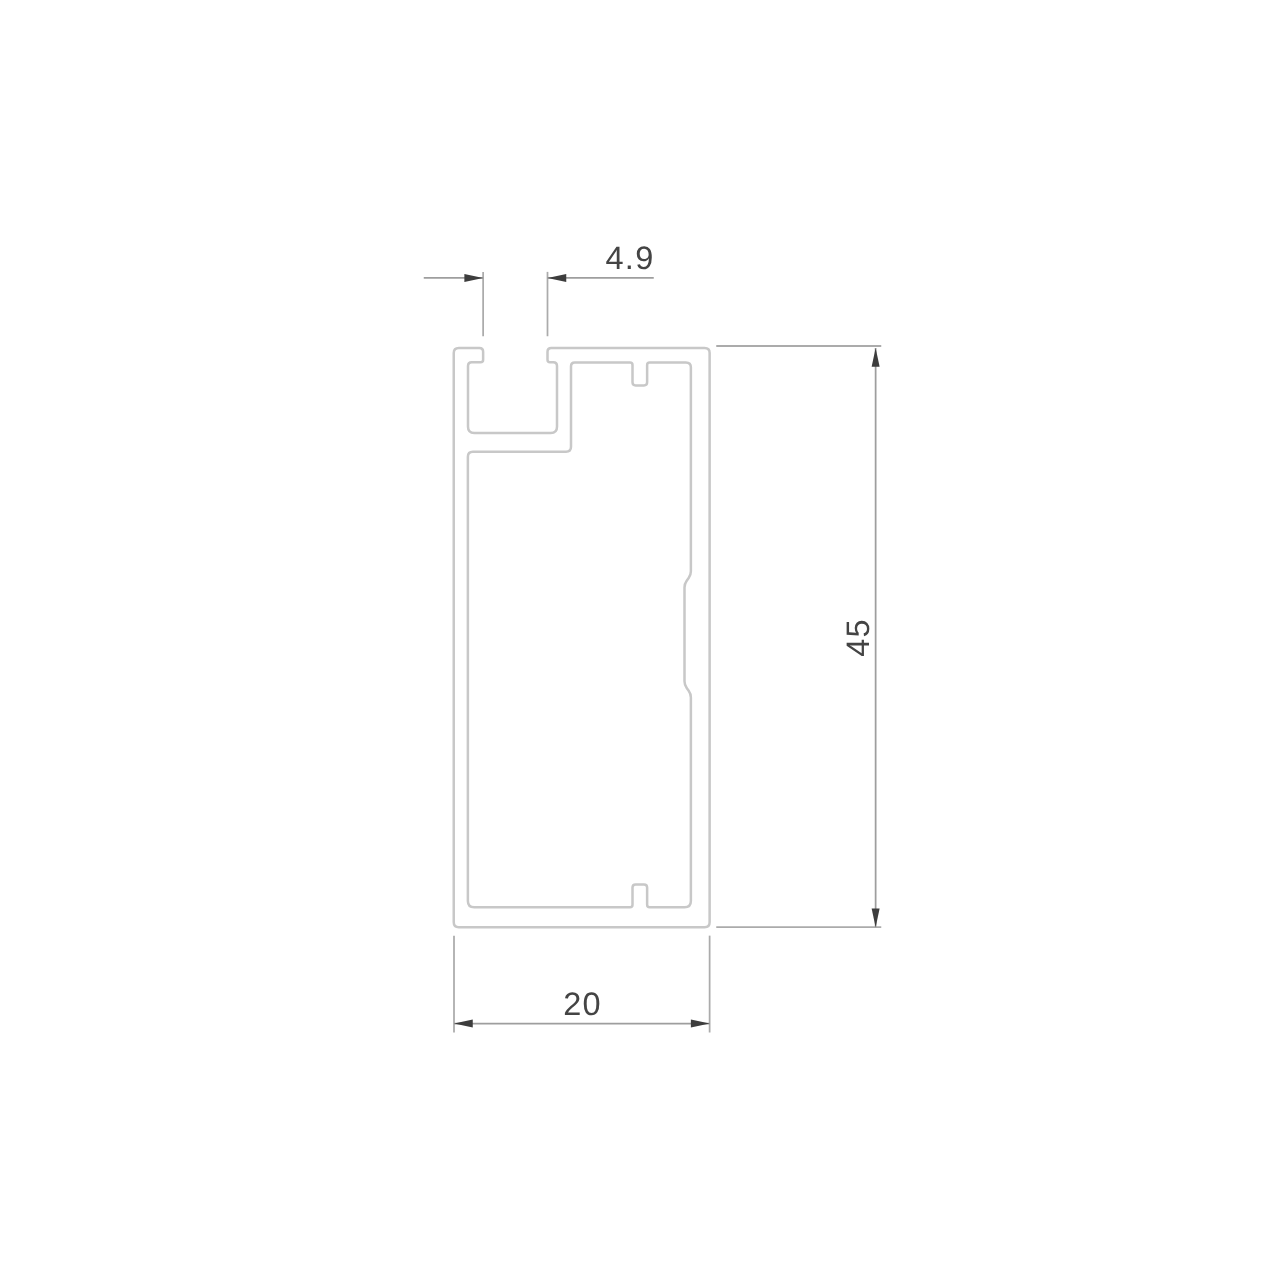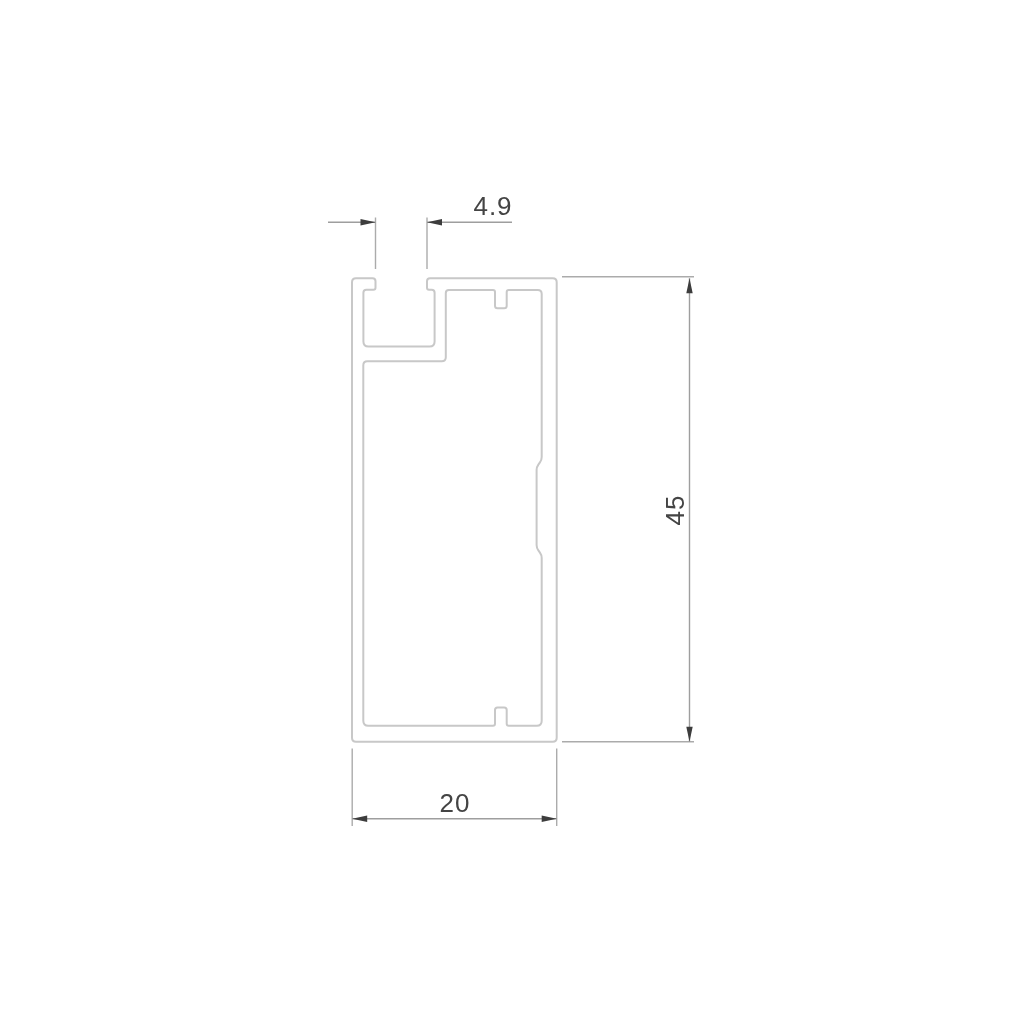--- a/index.html
+++ b/index.html
@@ -1,18 +1,18 @@
 <!DOCTYPE html>
 <html><head>
 <meta charset="utf-8">
 <style>
   html,body{margin:0;padding:0;background:#ffffff;}
   .stage{
     width:876px;height:1024px;position:relative;background:#ffffff;
-    font-family:"Liberation Sans", sans-serif;overflow:hidden;
+    font-family:"Liberation Sans", sans-serif;overflow:hidden;padding-left:11px;
   }
   svg text{
     font-family:"Liberation Sans","DejaVu Sans",sans-serif;
     font-weight:300;
     letter-spacing:1px;
   }
 </style>
 </head>
 <body>
 

